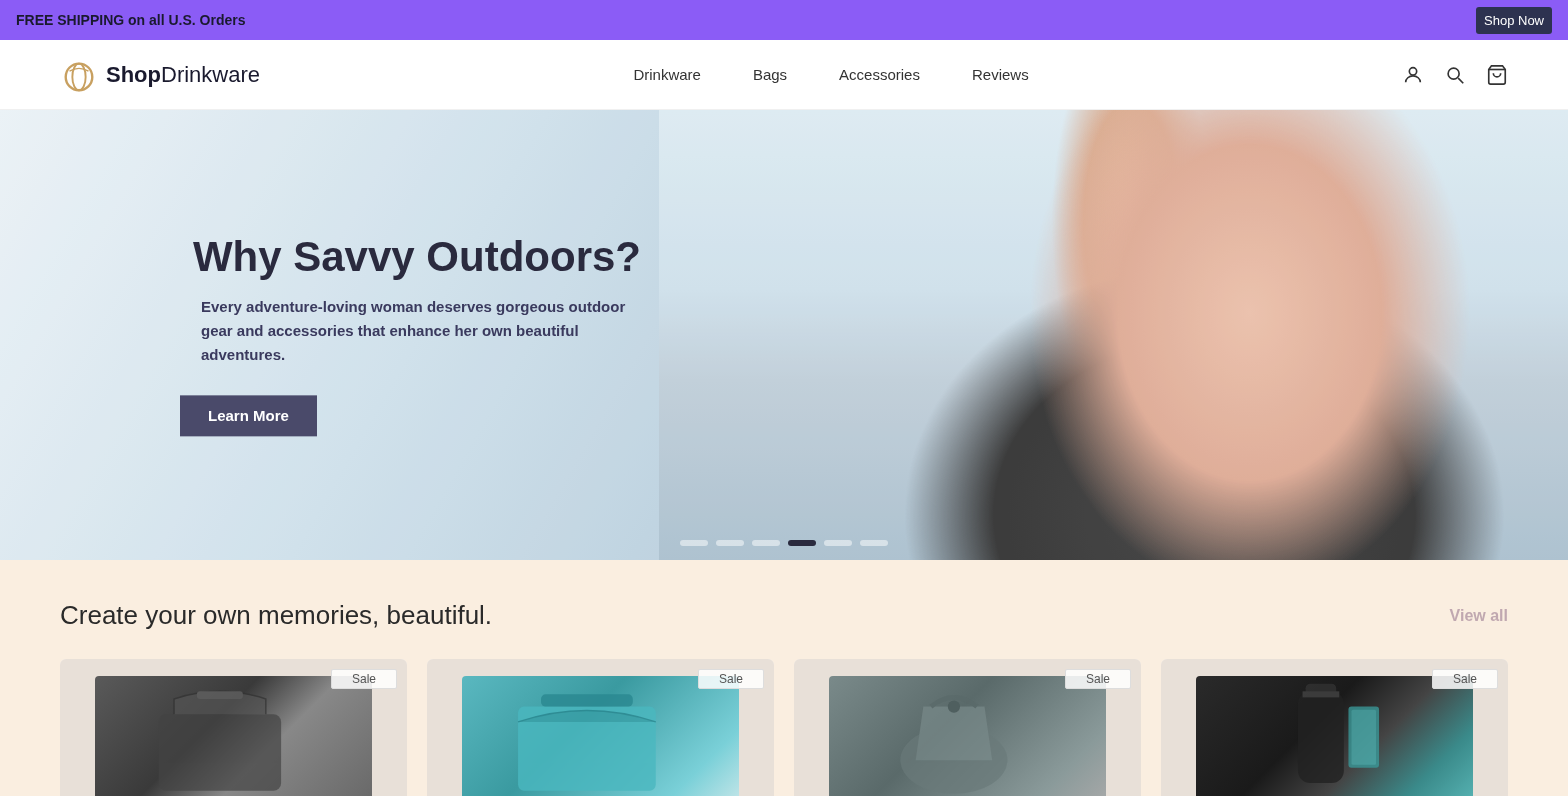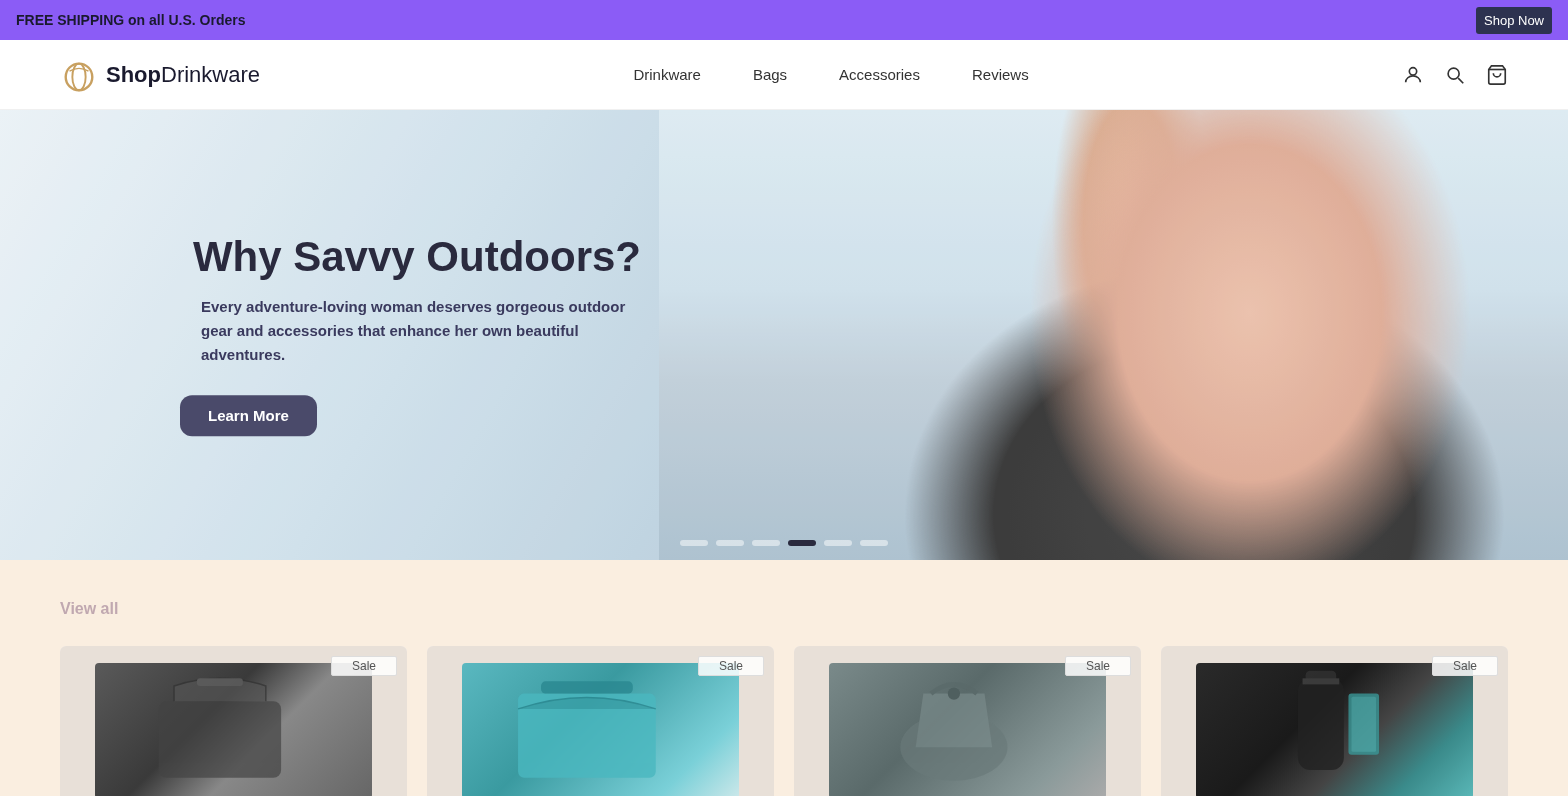--- a/index.html
+++ b/index.html
@@ -153,21 +153,21 @@
       margin-left: 21px;
     }
     .hero-btn {
       background-color: #4a4a6a;
       color: #fff;
       border: none;
       padding: 12px 28px;
       font-size: 15px;
       font-weight: 600;
       cursor: pointer;
-      border-radius: 12px;
+      border-radius: 0;
     }
     
     .slider-dots {
       position: absolute;
       bottom: 14px;
       left: 50%;
       transform: translateX(-50%);
       display: flex;
       gap: 8px;
       z-index: 20;
@@ -329,20 +329,21 @@
       <div class="dot inactive"></div>
       <div class="dot inactive"></div>
       <div class="dot active"></div>
       <div class="dot inactive"></div>
       <div class="dot inactive"></div>
     </div>
 </section>
 
 <section class="products-section">
   <div class="products-header">
+    <h2 class="products-title">Create your own memories, beautiful.</h2>
     <a href="#" class="view-all-link">View all</a>
   </div>
   <div class="products-grid">
 
     <div class="product-card">
       <div class="product-image">
         <div class="product-img-placeholder product-img-1">
           
           <svg viewBox="0 0 100 80" style="width:90%;height:90%;opacity:0.7">
             <rect x="10" y="25" width="80" height="50" rx="5" fill="#444"></rect>

